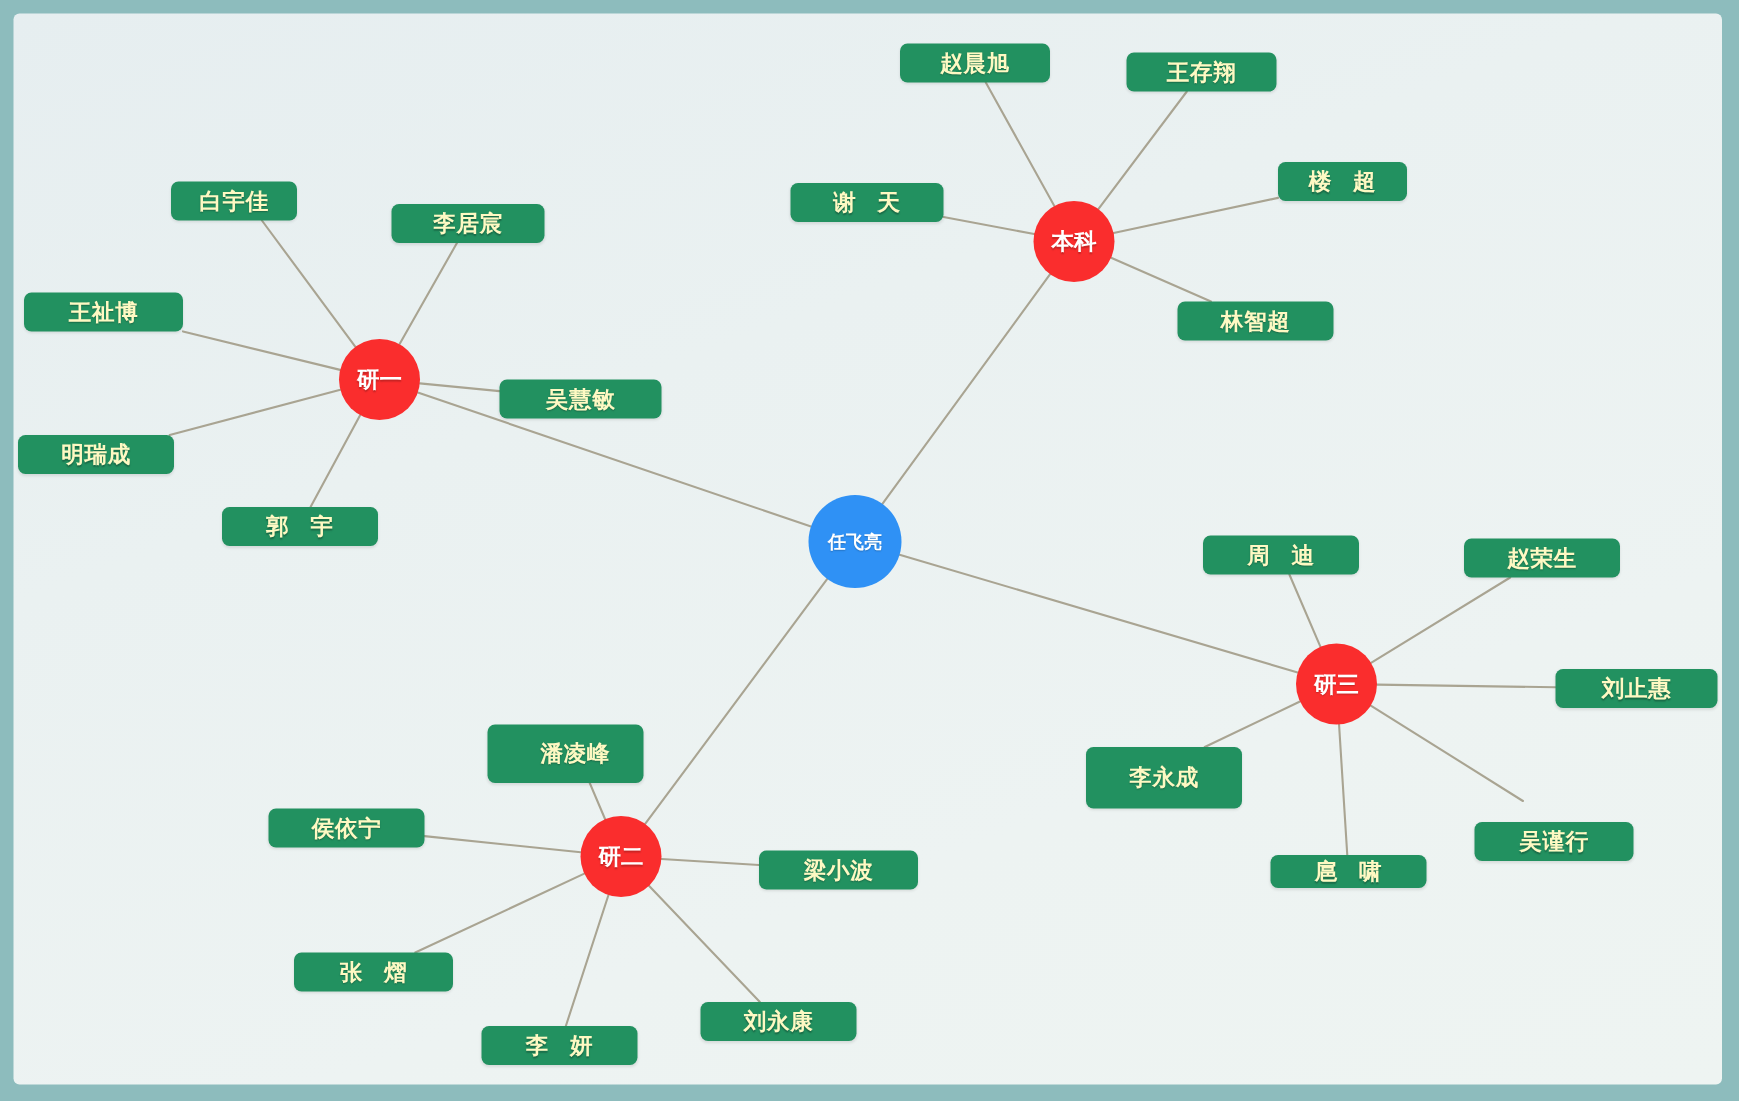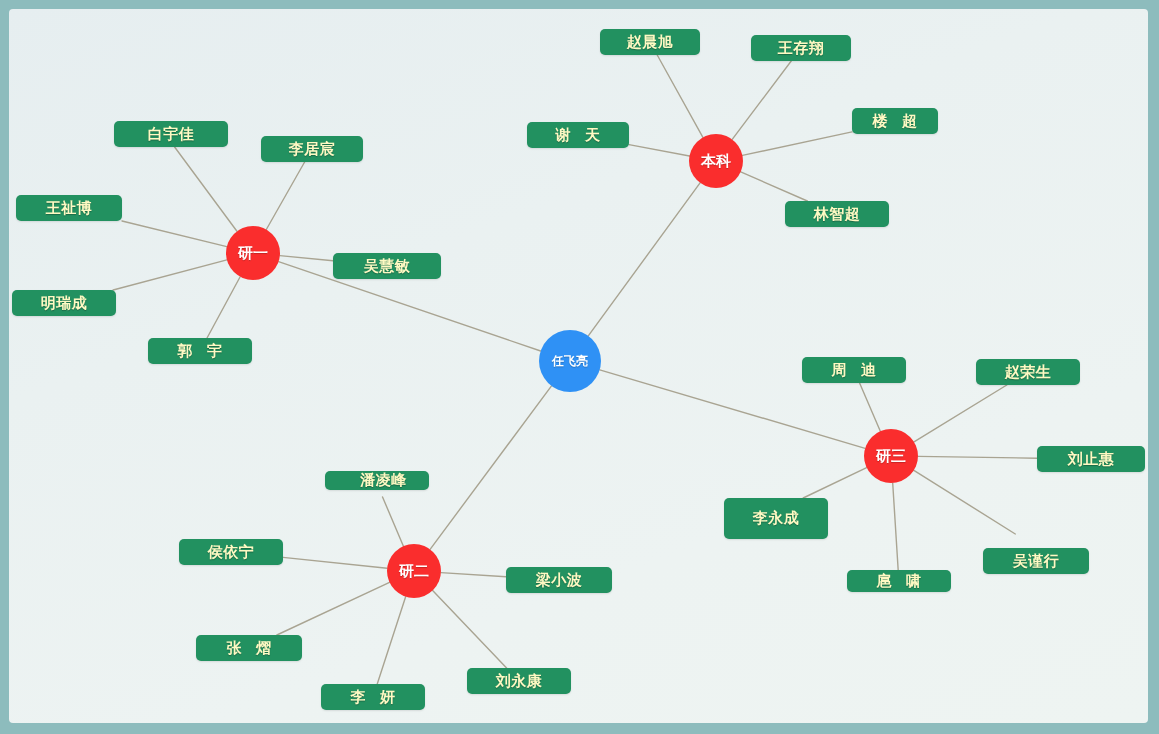--- a/index.html
+++ b/index.html
@@ -92,27 +92,27 @@
         <div class="center-node" style="left: 530px; top: 321px; width: 62px; height: 62px; background: rgb(47, 145, 245); font-size: 12px;">任飞亮</div>
         <div class="hub-node" style="left: 680px; top: 125px; width: 54px; height: 54px; background: rgb(250, 45, 45); font-size: 15px;">本科</div>
         <div class="hub-node" style="left: 217px; top: 217px; width: 54px; height: 54px; background: rgb(250, 45, 45); font-size: 15px;">研一</div>
         <div class="hub-node" style="left: 378px; top: 535px; width: 54px; height: 54px; background: rgb(250, 45, 45); font-size: 15px;">研二</div>
         <div class="hub-node" style="left: 855px; top: 420px; width: 54px; height: 54px; background: rgb(250, 45, 45); font-size: 15px;">研三</div>
         <div class="leaf-node" style="left: 591px; top: 20px; width: 100px; height: 26px; background: rgb(34, 145, 96);">赵晨旭</div>
         <div class="leaf-node" style="left: 742px; top: 26px; width: 100px; height: 26px; background: rgb(34, 145, 96);">王存翔</div>
         <div class="leaf-node" style="left: 518px; top: 113px; width: 102px; height: 26px; background: rgb(34, 145, 96);">谢   天</div>
         <div class="leaf-node" style="left: 843px; top: 99px; width: 86px; height: 26px; background: rgb(34, 145, 96);">楼   超</div>
         <div class="leaf-node" style="left: 776px; top: 192px; width: 104px; height: 26px; background: rgb(34, 145, 96);">林智超</div>
-        <div class="leaf-node" style="left: 105px; top: 112px; width: 114px; height: 26px; background: rgb(34, 145, 96);">白宇佳</div>
+        <div class="leaf-node" style="left: 105px; top: 112px; width: 84px; height: 26px; background: rgb(34, 145, 96);">白宇佳</div>
         <div class="leaf-node" style="left: 252px; top: 127px; width: 102px; height: 26px; background: rgb(34, 145, 96);">李居宸</div>
         <div class="leaf-node" style="left: 7px; top: 186px; width: 106px; height: 26px; background: rgb(34, 145, 96);">王祉博</div>
         <div class="leaf-node" style="left: 324px; top: 244px; width: 108px; height: 26px; background: rgb(34, 145, 96);">吴慧敏</div>
         <div class="leaf-node" style="left: 3px; top: 281px; width: 104px; height: 26px; background: rgb(34, 145, 96);">明瑞成</div>
         <div class="leaf-node" style="left: 139px; top: 329px; width: 104px; height: 26px; background: rgb(34, 145, 96);">郭   宇</div>
-        <div class="leaf-node" style="left: 316px; top: 462px; width: 104px; height: 19px; background: rgb(34, 145, 96); padding-left: 13px;">潘凌峰</div>
+        <div class="leaf-node" style="left: 316px; top: 474px; width: 104px; height: 39px; background: rgb(34, 145, 96); padding-left: 13px;">潘凌峰</div>
         <div class="leaf-node" style="left: 170px; top: 530px; width: 104px; height: 26px; background: rgb(34, 145, 96);">侯依宁</div>
         <div class="leaf-node" style="left: 497px; top: 558px; width: 106px; height: 26px; background: rgb(34, 145, 96);">梁小波</div>
         <div class="leaf-node" style="left: 187px; top: 626px; width: 106px; height: 26px; background: rgb(34, 145, 96);">张   熠</div>
         <div class="leaf-node" style="left: 458px; top: 659px; width: 104px; height: 26px; background: rgb(34, 145, 96);">刘永康</div>
         <div class="leaf-node" style="left: 312px; top: 675px; width: 104px; height: 26px; background: rgb(34, 145, 96);">李   妍</div>
         <div class="leaf-node" style="left: 793px; top: 348px; width: 104px; height: 26px; background: rgb(34, 145, 96);">周   迪</div>
         <div class="leaf-node" style="left: 967px; top: 350px; width: 104px; height: 26px; background: rgb(34, 145, 96);">赵荣生</div>
         <div class="leaf-node" style="left: 1028px; top: 437px; width: 108px; height: 26px; background: rgb(34, 145, 96);">刘止惠</div>
         <div class="leaf-node" style="left: 715px; top: 489px; width: 104px; height: 41px; background: rgb(34, 145, 96);">李永成</div>
         <div class="leaf-node" style="left: 974px; top: 539px; width: 106px; height: 26px; background: rgb(34, 145, 96);">吴谨行</div>

